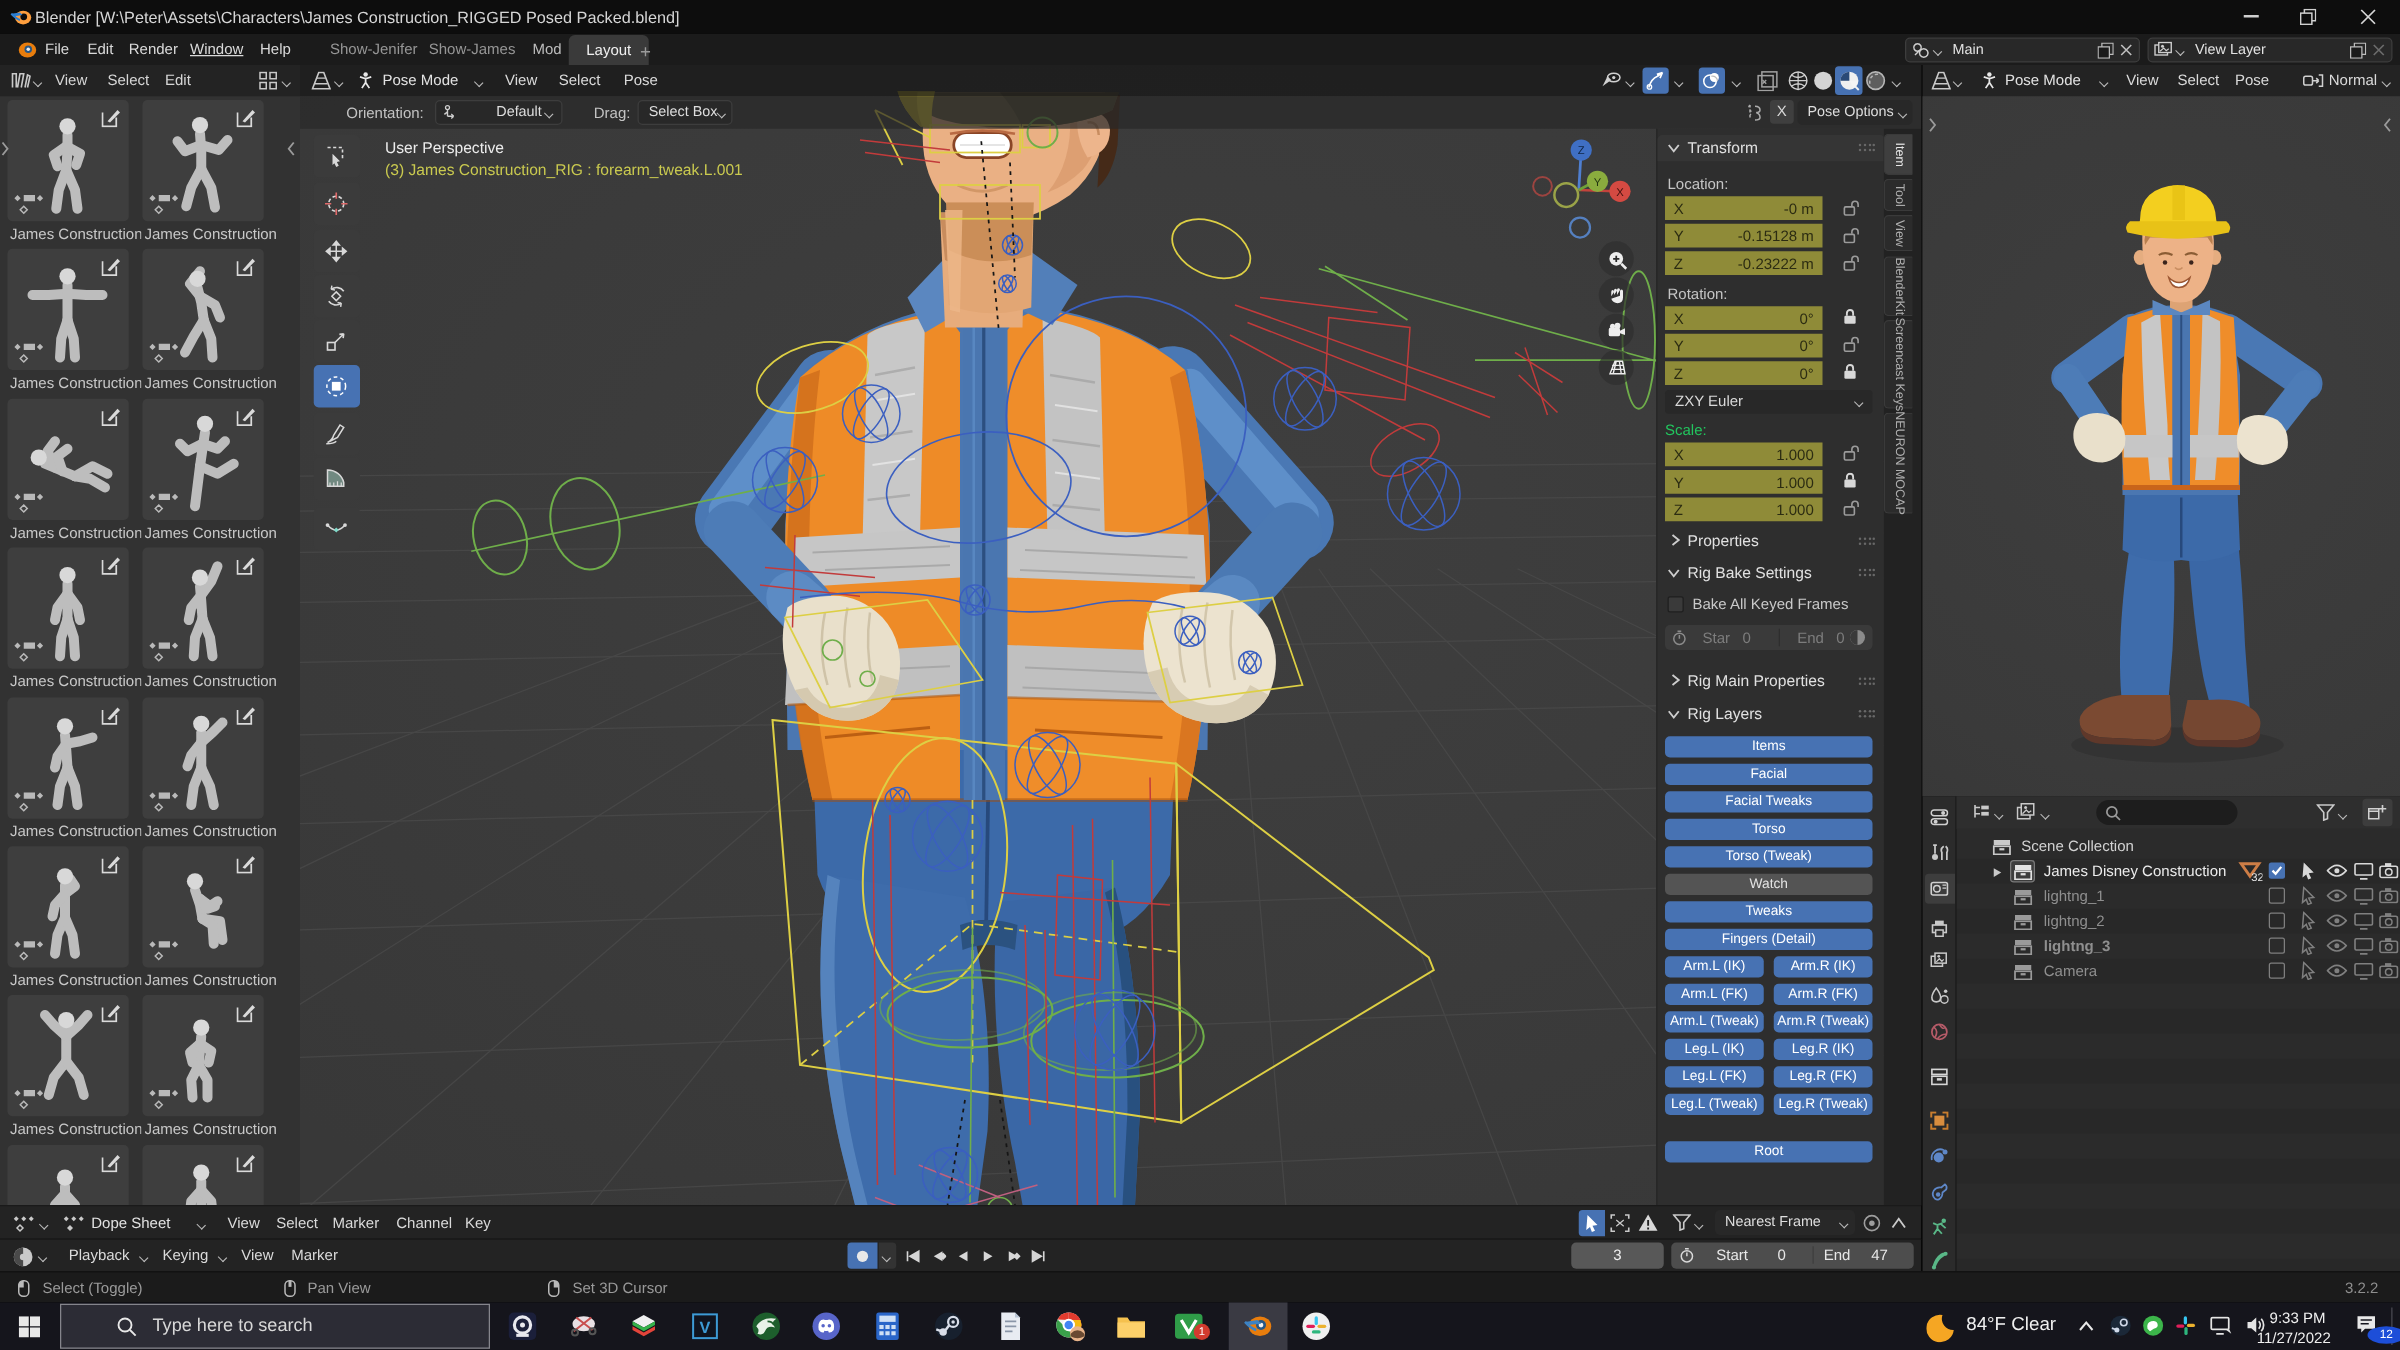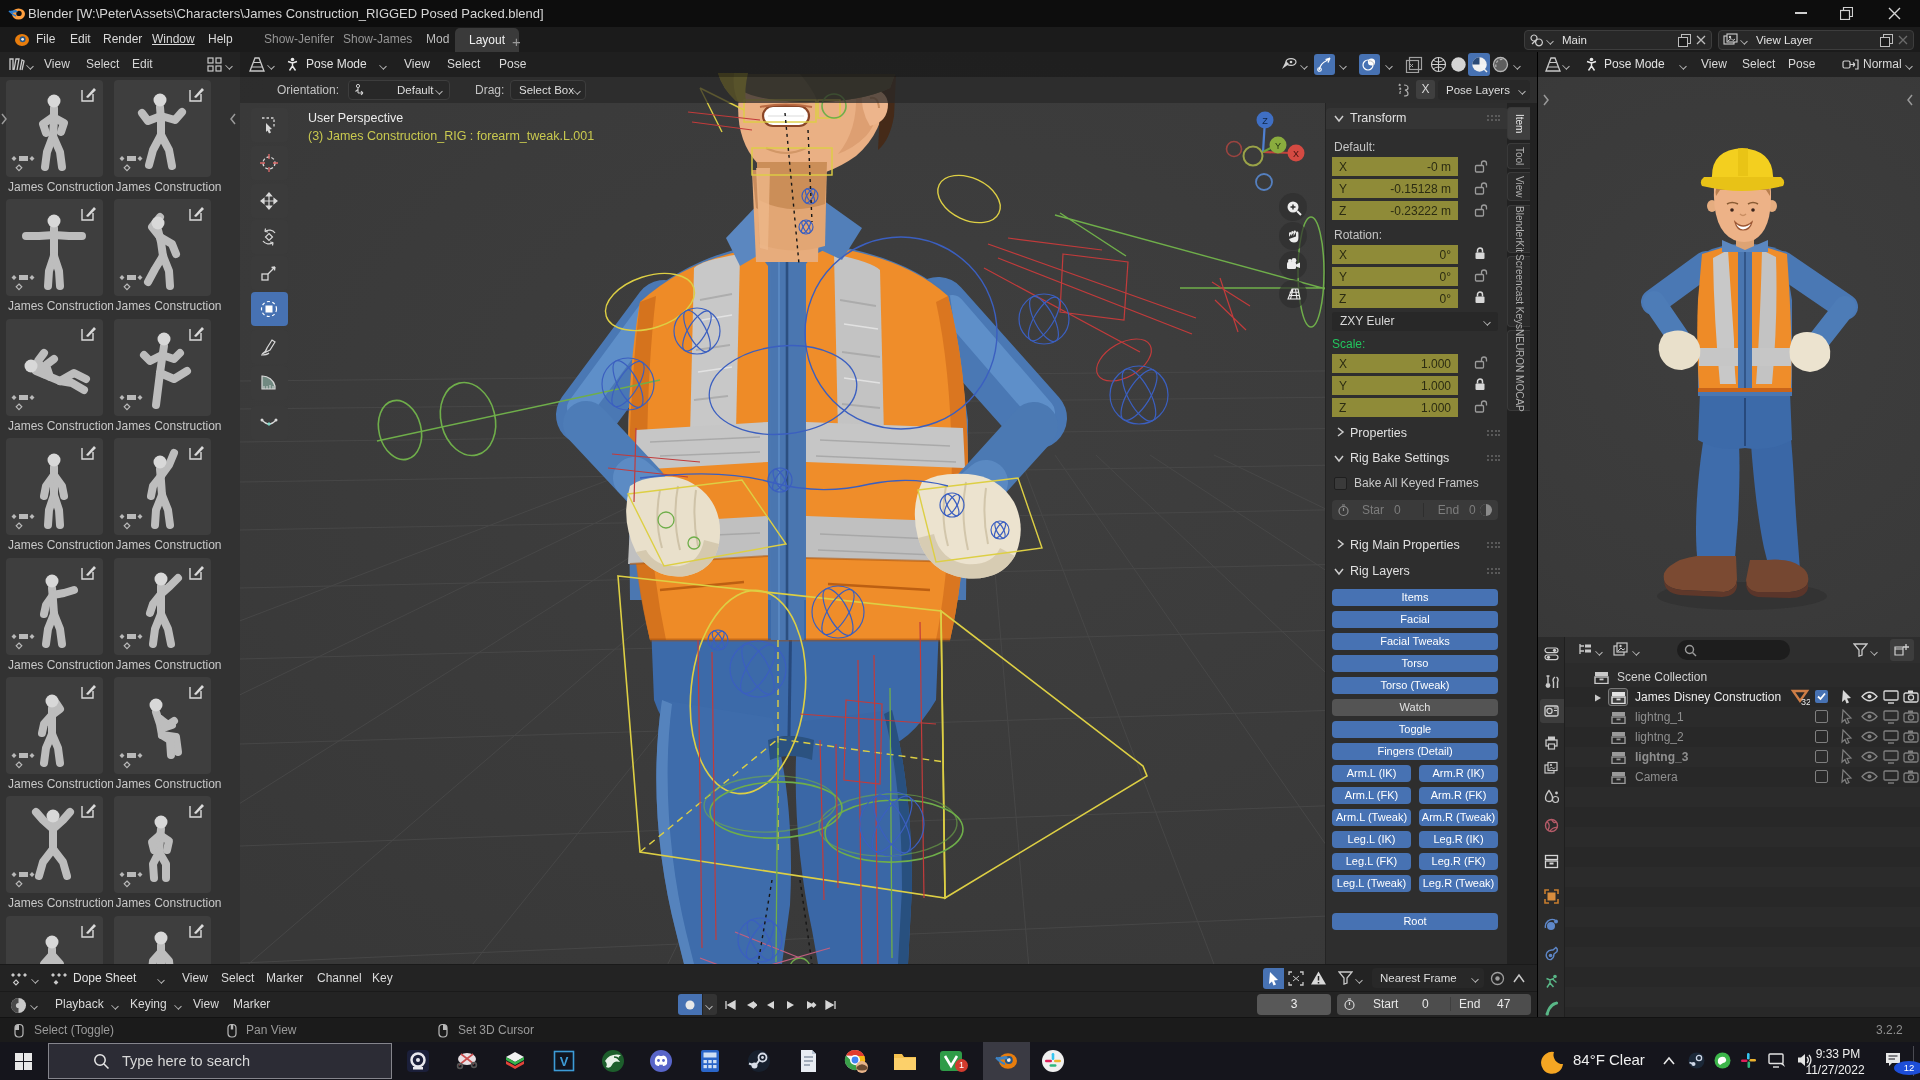--- a/index.html
+++ b/index.html
@@ -792,21 +792,21 @@
    <span style="margin-left:8px;color:#dedede;">Select Box</span>
       <span style="flex:1"></span>
       <span class="chev" style="margin-right:6px;"></span>
  </div>
  <svg class="abs" style="left:1155px;top:5px;" width="18" height="16" viewBox="0 0 18 16" opacity="0.8">
       <path d="M5,2 Q3,4 5,6 Q7,8 5,10 M5,2 L5,14" stroke="#cdcdcd" fill="none" stroke-width="1.2" stroke-dasharray="2,2"></path>
       <path d="M9,3 Q13,3 13,6 Q13,8 10,8 Q13,9 13,12 Q13,14 9,14" stroke="#cdcdcd" fill="none" stroke-width="1.2"></path>
     </svg>
  <div class="abs" style="left:1176px;top:3px;width:19px;height:19px;background:#3f3f3f;border-radius:3px;text-align:center;line-height:19px;color:#d8d8d8;">X</div>
  <div class="fieldsel" style="position:absolute;left:1198px;top:3px;width:92px;height:20px;background:#282828;border:none;">
-   <span style="margin-left:8px;color:#dedede;">Pose Layers</span>
+   <span style="margin-left:8px;color:#dedede;">Pose Options</span>
       <span style="flex:1"></span>
       <span class="chev" style="margin-right:4px;"></span>
  </div>
 </div>
 
 <div class="abs" style="left:1325px;top:103px;width:182px;height:861px;background:#2e2e2e;border-left:1px solid #242424;">
     <div class="abs" style="left:0;top:5px;width:182px;height:21px;background:#353535;border-radius:4px 4px 0 0;"></div>
     <svg class="abs" style="left:8px;top:10px;" width="10" height="10" viewBox="0 0 10 10">
       <path d="M1,3 L5,8 L9,3" fill="none" stroke="#cdcdcd" stroke-width="1.5"></path>
     </svg>
@@ -816,21 +816,21 @@
         <circle cx="2" cy="2" r="1"></circle>
         <circle cx="6" cy="2" r="1"></circle>
         <circle cx="10" cy="2" r="1"></circle>
         <circle cx="13" cy="2" r="1"></circle>
         <circle cx="2" cy="6" r="1"></circle>
         <circle cx="6" cy="6" r="1"></circle>
         <circle cx="10" cy="6" r="1"></circle>
         <circle cx="13" cy="6" r="1"></circle>
       </g>
     </svg>
-    <div class="abs" style="left:8px;top:37px;color:#c5c5c5;">Default:</div>
+    <div class="abs" style="left:8px;top:37px;color:#c5c5c5;">Location:</div>
     <div class="olivef" style="top:54px;">
       <span class="lab">X</span>
       <span class="val">-0 m</span>
     </div>
     <div class="olivef" style="top:76px;">
       <span class="lab">Y</span>
       <span class="val">-0.15128 m</span>
     </div>
     <div class="olivef" style="top:98px;">
       <span class="lab">Z</span>
@@ -979,21 +979,21 @@
         <circle cx="10" cy="6" r="1"></circle>
         <circle cx="13" cy="6" r="1"></circle>
       </g>
     </svg>
     <div class="btn-blue" style="left:6px;top:486px;width:166px;">Items</div>
     <div class="btn-blue" style="left:6px;top:508px;width:166px;">Facial</div>
     <div class="btn-blue" style="left:6px;top:530px;width:166px;">Facial Tweaks</div>
     <div class="btn-blue" style="left:6px;top:552px;width:166px;">Torso</div>
     <div class="btn-blue" style="left:6px;top:574px;width:166px;">Torso (Tweak)</div>
     <div class="btn-grey" style="left:6px;top:596px;width:166px;">Watch</div>
-    <div class="btn-blue" style="left:6px;top:618px;width:166px;">Toggle</div>
+    <div class="btn-blue" style="left:6px;top:618px;width:166px;">Tweaks</div>
     <div class="btn-blue" style="left:6px;top:640px;width:166px;">Fingers (Detail)</div>
     <div class="btn-blue" style="left:6px;top:662px;width:79px;">Arm.L (IK)</div>
     <div class="btn-blue" style="left:93px;top:662px;width:79px;">Arm.R (IK)</div>
     <div class="btn-blue" style="left:6px;top:684px;width:79px;">Arm.L (FK)</div>
     <div class="btn-blue" style="left:93px;top:684px;width:79px;">Arm.R (FK)</div>
     <div class="btn-blue" style="left:6px;top:706px;width:79px;">Arm.L (Tweak)</div>
     <div class="btn-blue" style="left:93px;top:706px;width:79px;">Arm.R (Tweak)</div>
     <div class="btn-blue" style="left:6px;top:728px;width:79px;">Leg.L (IK)</div>
     <div class="btn-blue" style="left:93px;top:728px;width:79px;">Leg.R (IK)</div>
     <div class="btn-blue" style="left:6px;top:750px;width:79px;">Leg.L (FK)</div>

